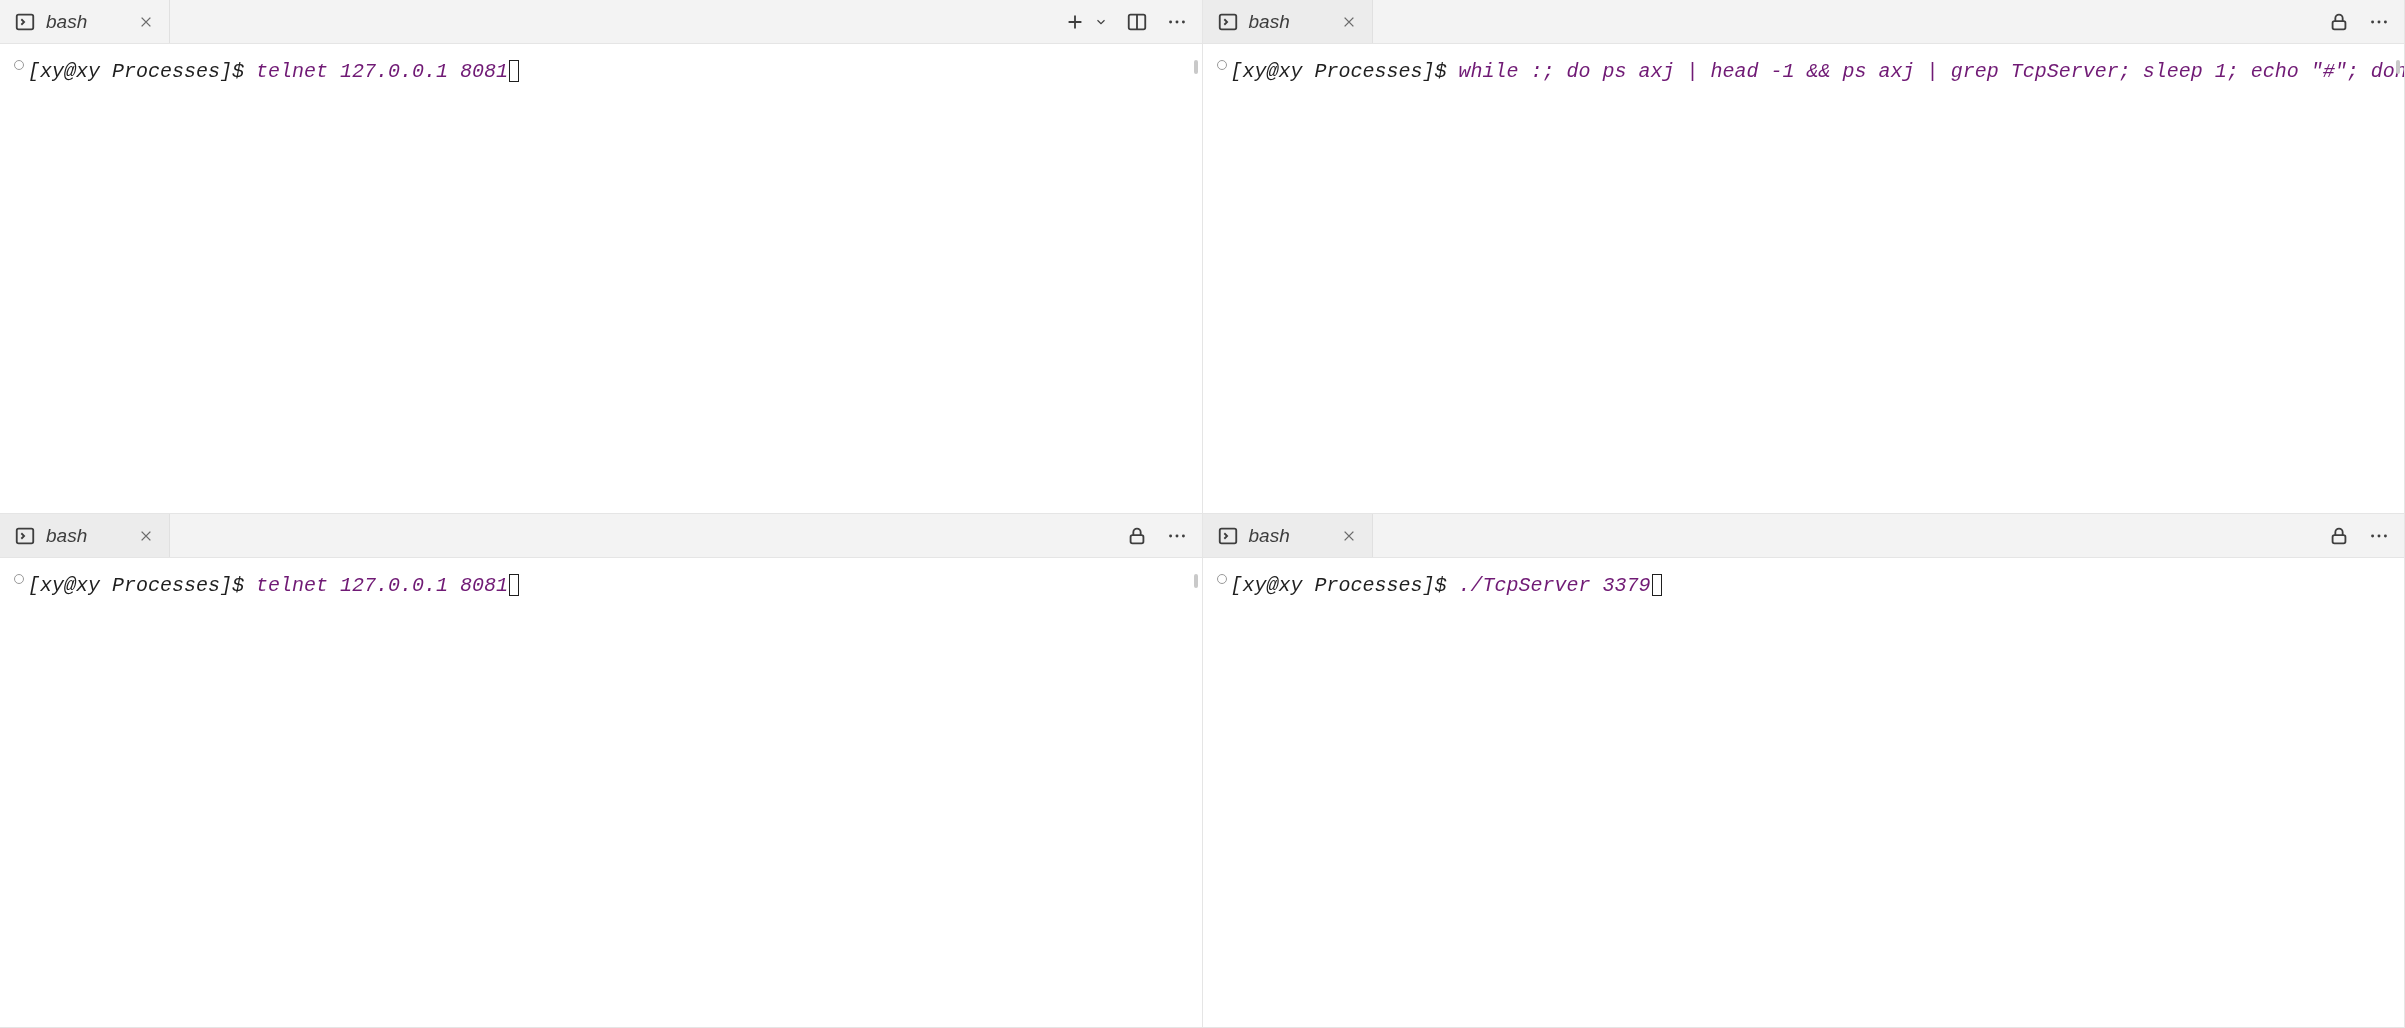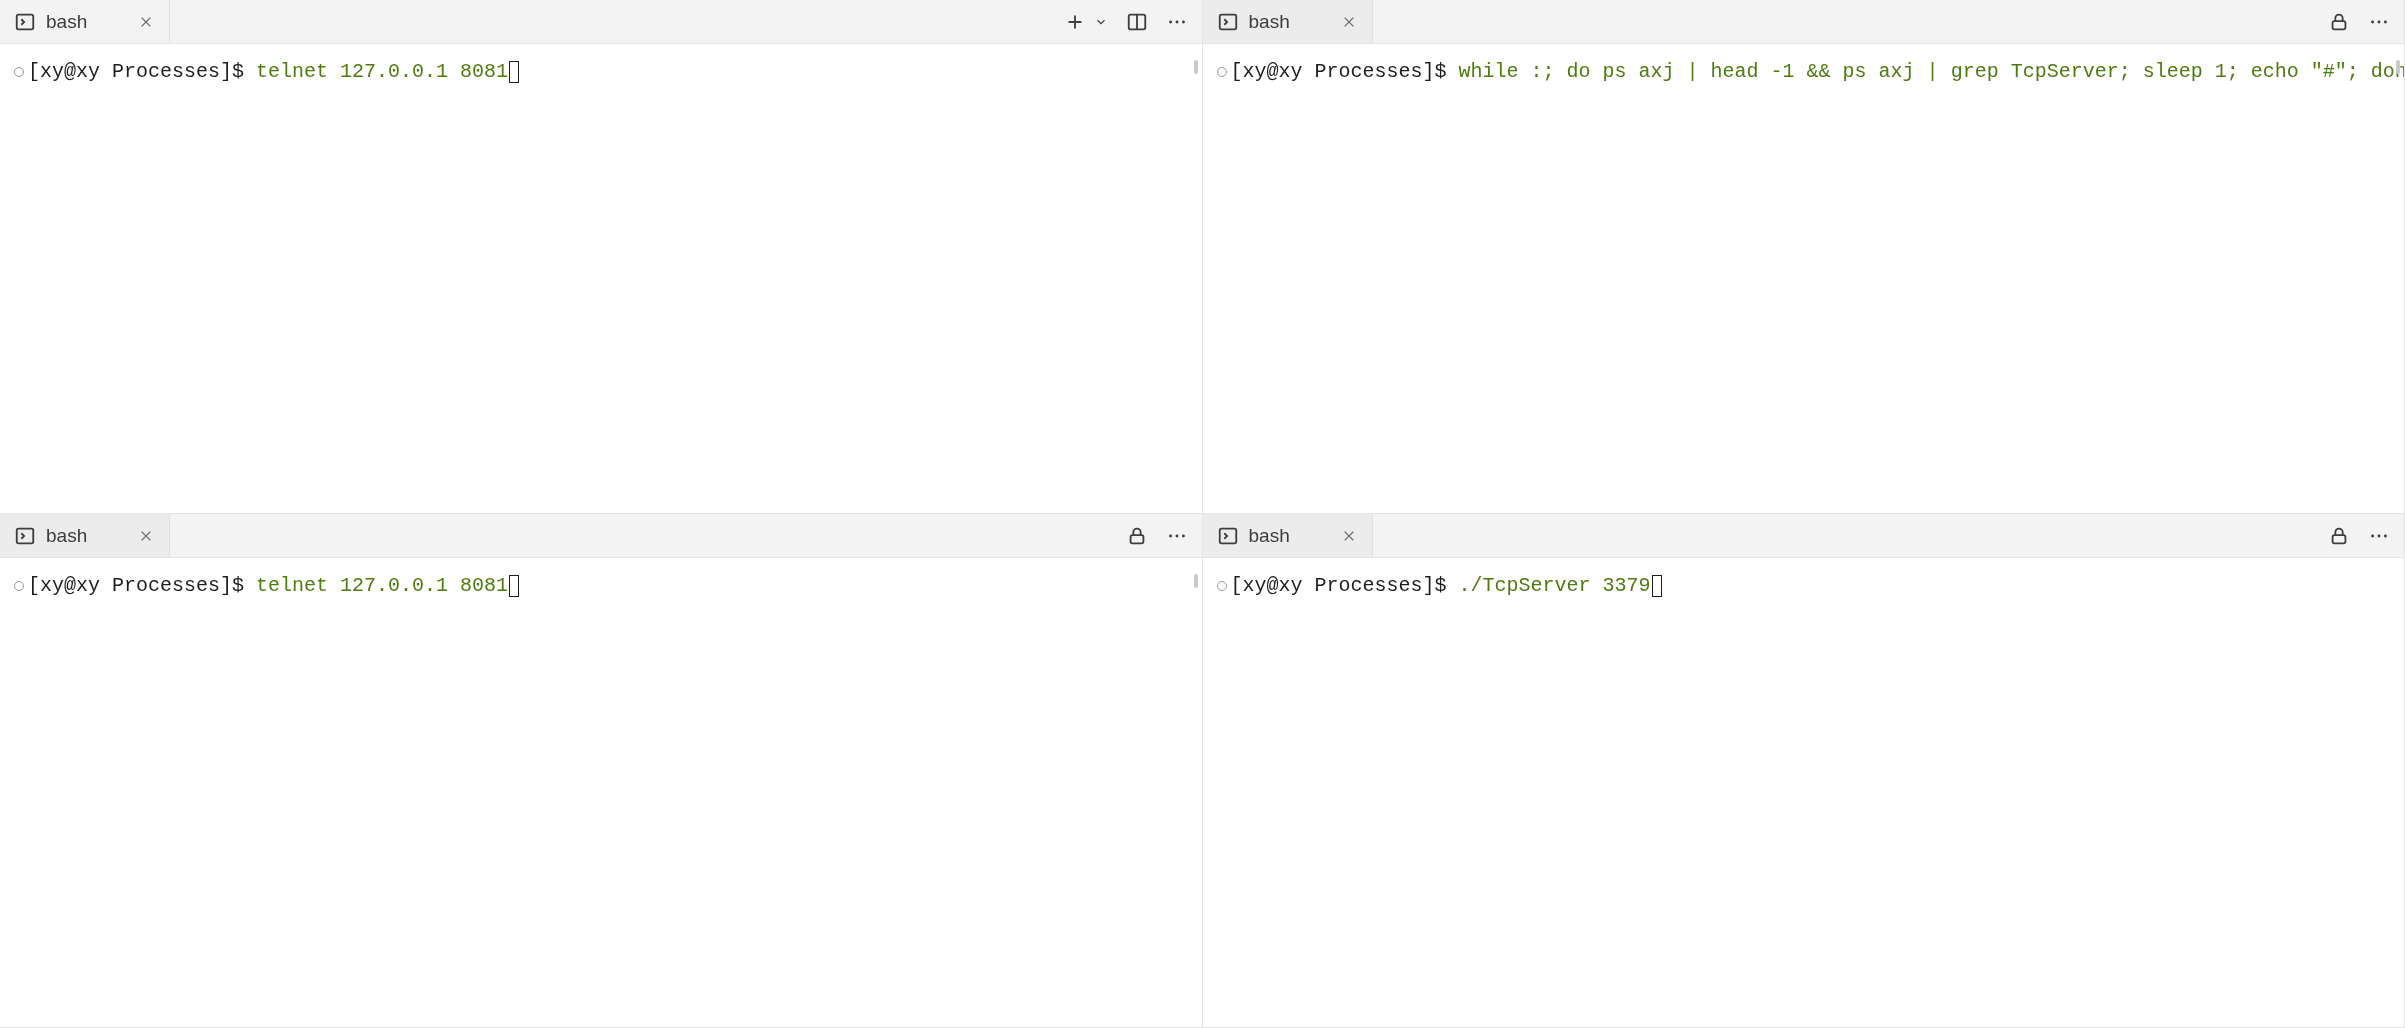--- a/index.html
+++ b/index.html
@@ -17,20 +17,21 @@
     width: 100%;
     height: 100%;
   }
   .pane {
     display: flex;
     flex-direction: column;
     border-right: 1px solid #e5e5e5;
     border-bottom: 1px solid #e5e5e5;
     min-width: 0;
     overflow: hidden;
+    font-style: italic;
   }
   .tabbar {
     height: 44px;
     background: #f3f3f3;
     display: flex;
     align-items: stretch;
     justify-content: space-between;
     border-bottom: 1px solid #e5e5e5;
     user-select: none;
   }
@@ -90,41 +91,41 @@
   }
   .term {
     flex: 1 1 auto;
     background: #fff;
     padding: 16px 10px 10px 10px;
     position: relative;
     overflow: hidden;
   }
   .term-line {
     display: flex;
-    align-items: center;
+    align-items: flex-start;
     font-family: "SFMono-Regular", Consolas, "Liberation Mono", Menlo, monospace;
     font-size: 20px;
     color: #1f1f1f;
     white-space: pre;
   }
   .gutter {
     width: 18px;
     flex: 0 0 auto;
     display: flex;
     align-items: center;
     justify-content: center;
   }
   .circle {
     width: 10px;
     height: 10px;
     border: 1.5px solid #9a9a9a;
     border-radius: 50%;
   }
   .prompt { color: #1f1f1f; }
-  .cmd { color: #4d7c0f; }
+  .cmd { color: #701a75; }
   .cursor {
     display: inline-block;
     width: 10px;
     height: 22px;
     border: 1.5px solid #1f1f1f;
     margin-left: 1px;
     vertical-align: -3px;
   }
   .scroll-stub {
     position: absolute;

